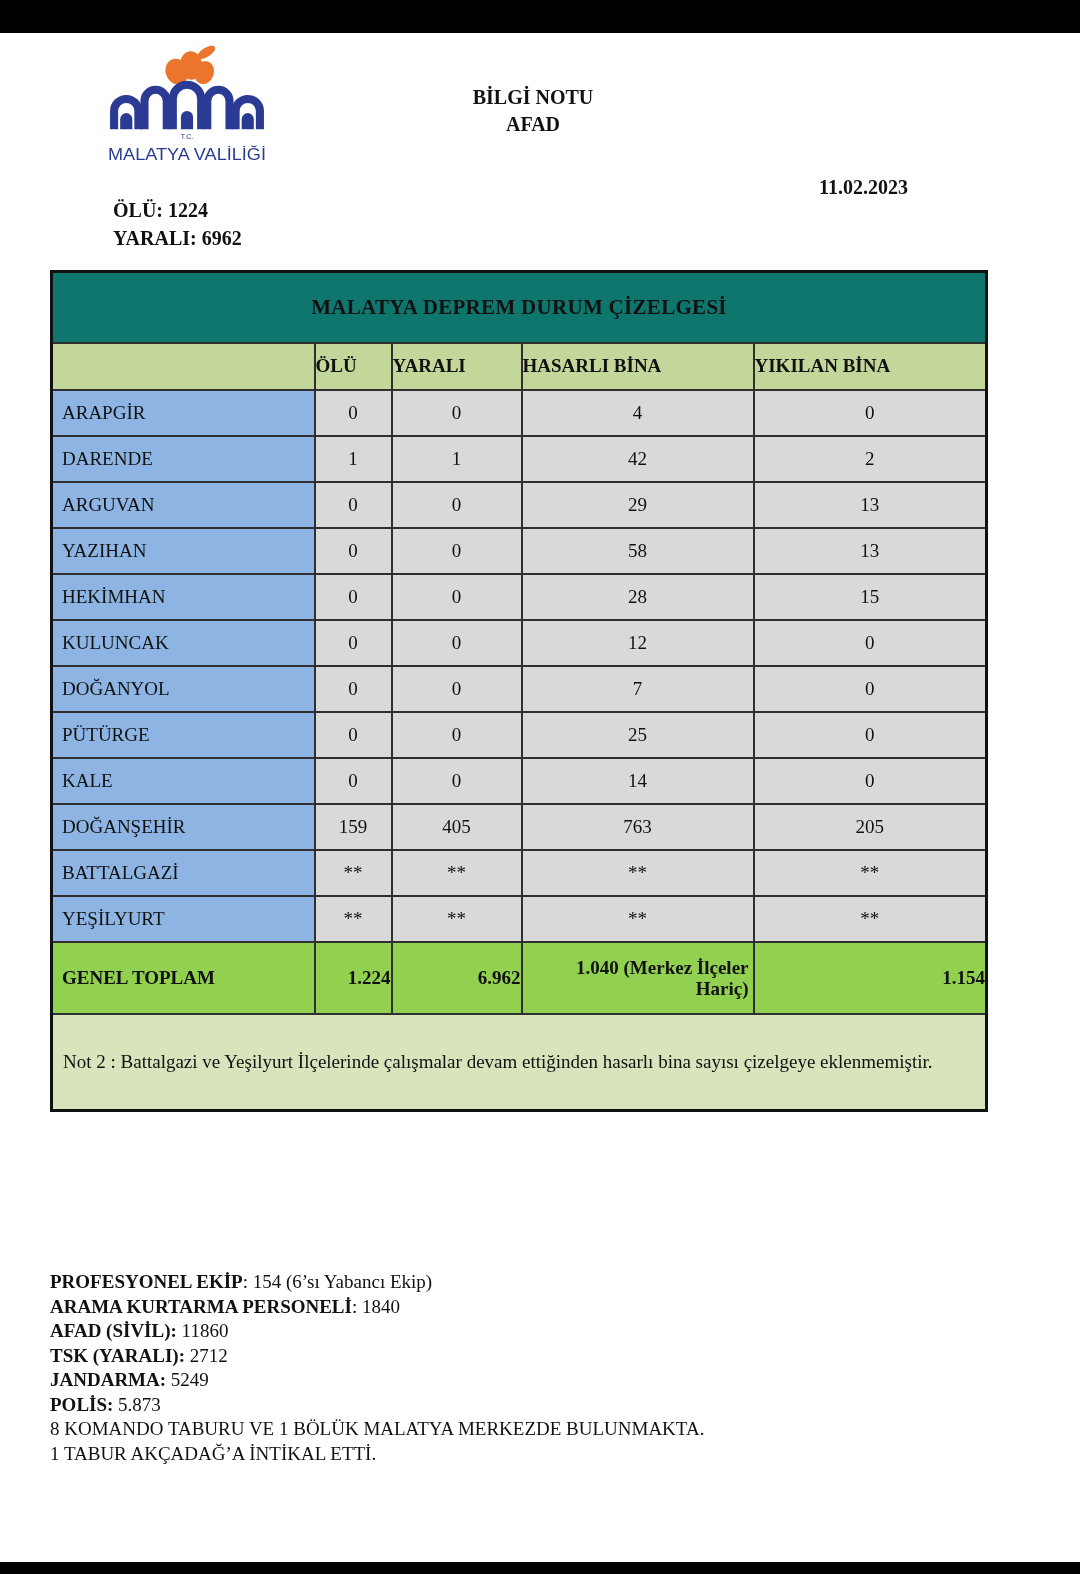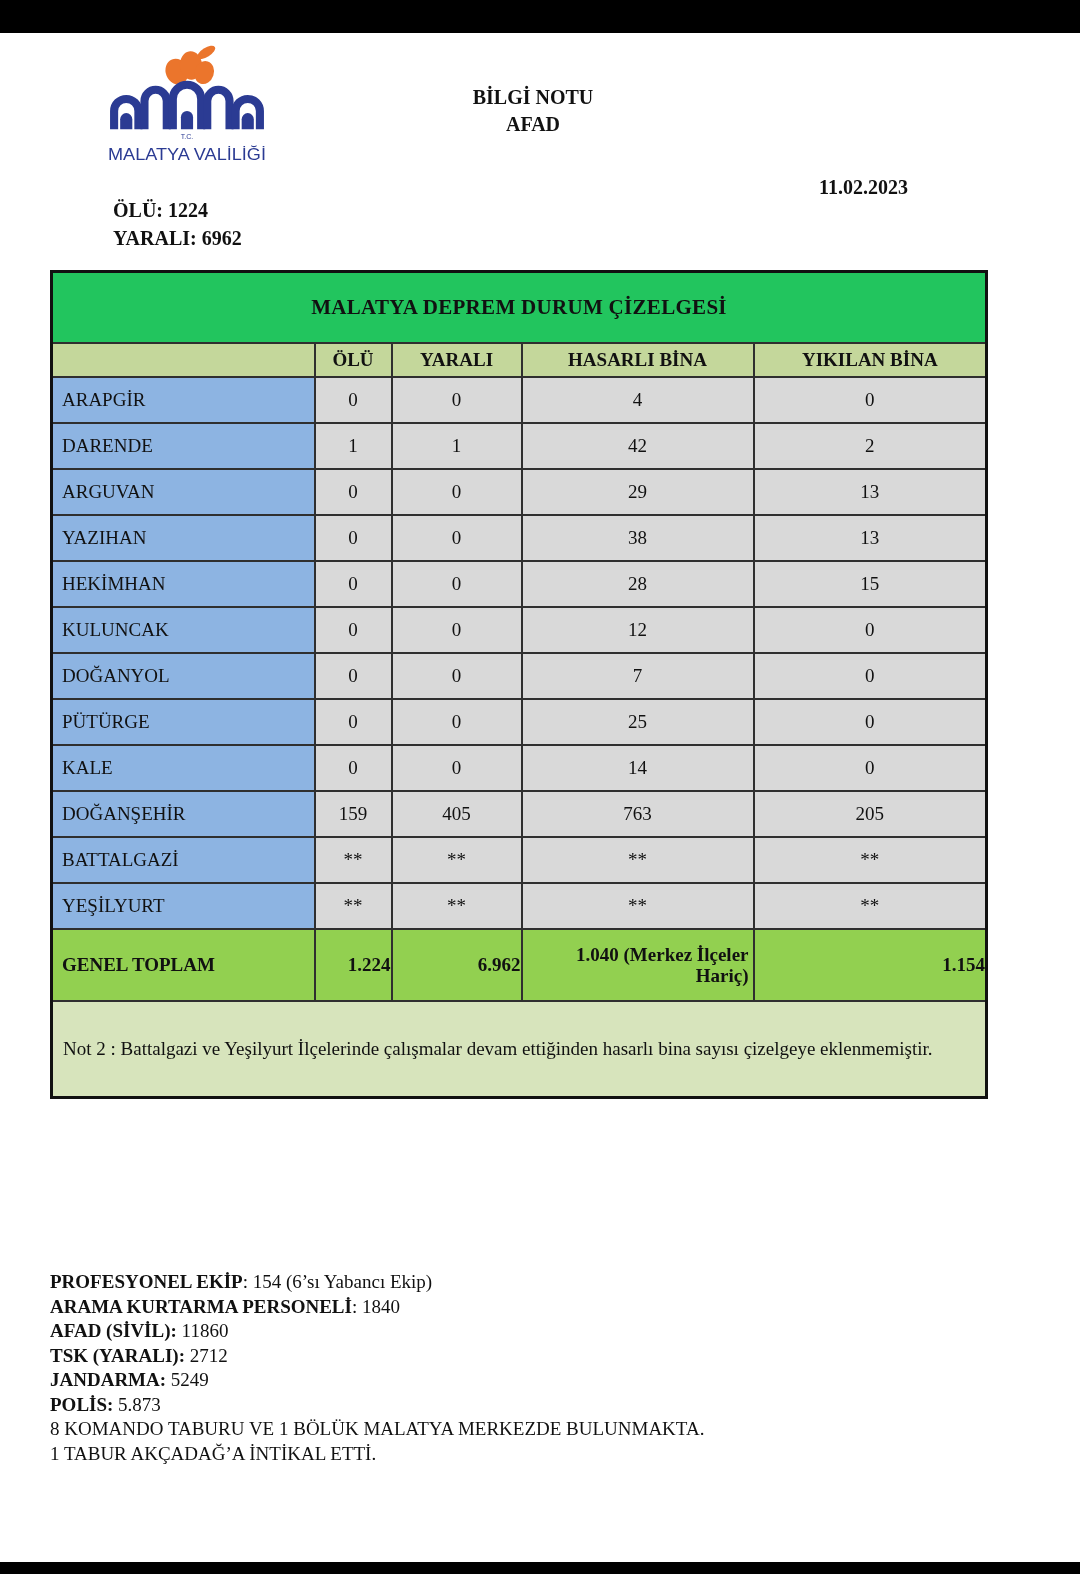--- a/index.html
+++ b/index.html
@@ -30,22 +30,22 @@
     position:absolute; left:50px; top:270px; width:935px;
     border-collapse:collapse; table-layout:fixed;
     font-size:19px;
   }
   #dtable th, #dtable td {
     border:2px solid #2f2f2f;
     vertical-align:middle;
     overflow:hidden;
   }
   #dtable { border:3px solid #111111; }
-  .t-title { background:#22c55e; height:71px; text-align:center; font-weight:bold; font-size:21px; letter-spacing:.3px; }
-  .t-colhead { background:#C4D79B; height:34px; text-align:center; font-weight:bold; }
+  .t-title { background:#0f766e; height:71px; text-align:center; font-weight:bold; font-size:21px; letter-spacing:.3px; }
+  .t-colhead { background:#C4D79B; height:47px; text-align:left; font-weight:bold; }
   .r-data { height:46px; }
   .c-name { background:#8DB4E2; font-weight:normal; padding-left:9px; text-align:left; }
   .c-num { background:#D9D9D9; text-align:center; }
   .r-total { height:68px;margin-top:23px; }
   .r-total td { background:#92D050; font-weight:bold; text-align:right; }
   .r-total .c-tname { text-align:left; padding-left:9px; }
   .c-thasarli { line-height:1.12; padding:14px 4px; }
   .r-note td { background:#D7E4BC; padding:0 10px; font-size:19px; }
   #note1-cell { height:89px; }
   #note2-cell { height:96px; text-align:justify; line-height:1.55; vertical-align:middle; }
@@ -133,21 +133,21 @@
           <td class="c-name">ARGUVAN</td>
           <td class="c-num">0</td>
           <td class="c-num">0</td>
           <td class="c-num">29</td>
           <td class="c-num">13</td>
         </tr>
       <tr class="r-data">
           <td class="c-name">YAZIHAN</td>
           <td class="c-num">0</td>
           <td class="c-num">0</td>
-          <td class="c-num">38</td>
+          <td class="c-num">58</td>
           <td class="c-num">13</td>
         </tr>
       <tr class="r-data">
           <td class="c-name">HEKİMHAN</td>
           <td class="c-num">0</td>
           <td class="c-num">0</td>
           <td class="c-num">28</td>
           <td class="c-num">15</td>
         </tr>
       <tr class="r-data">

